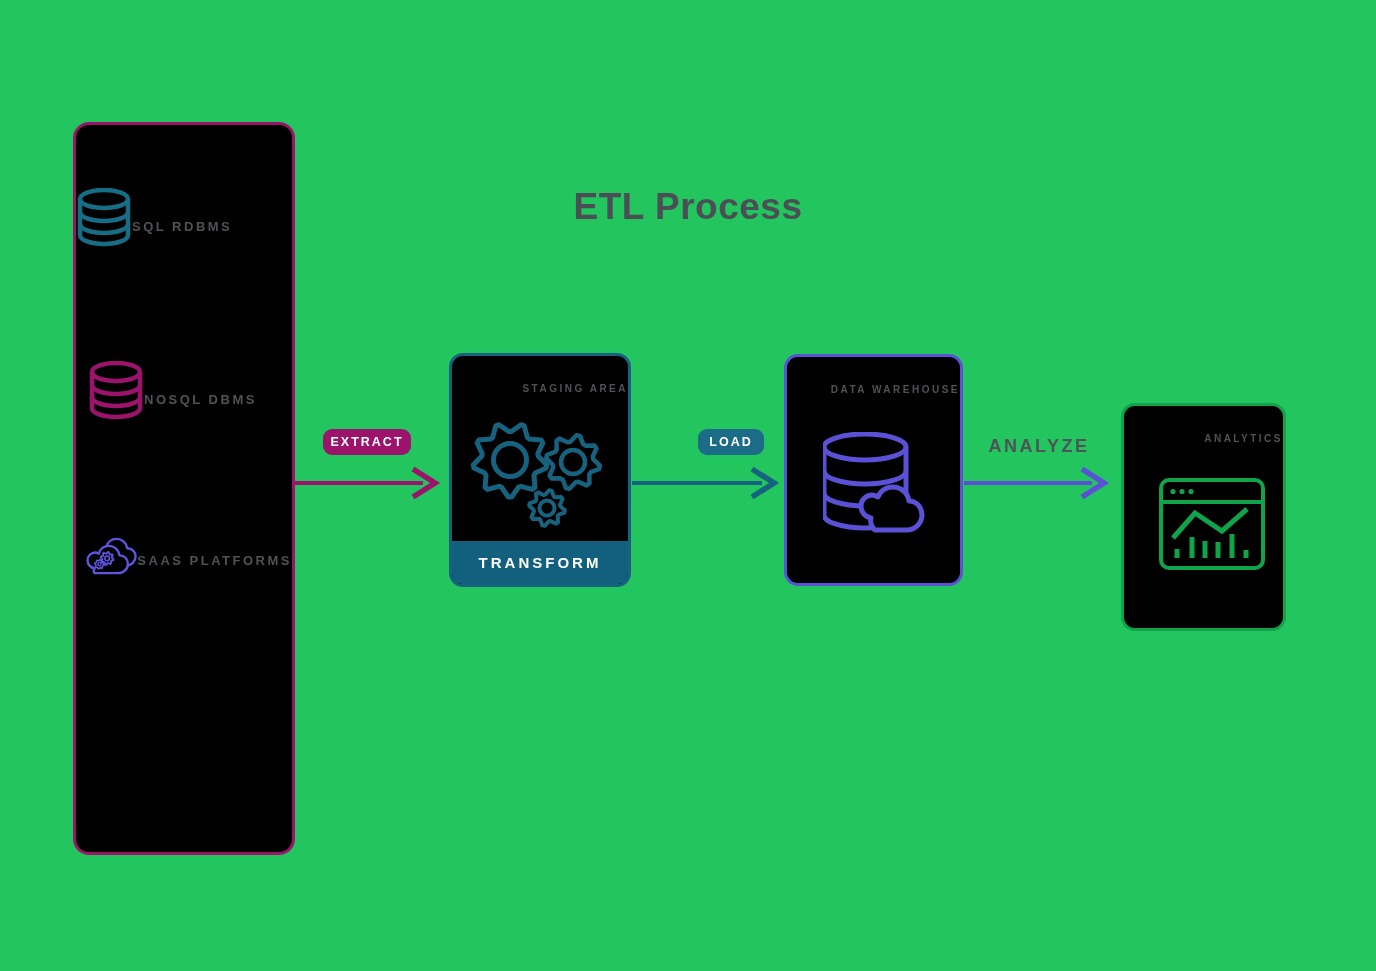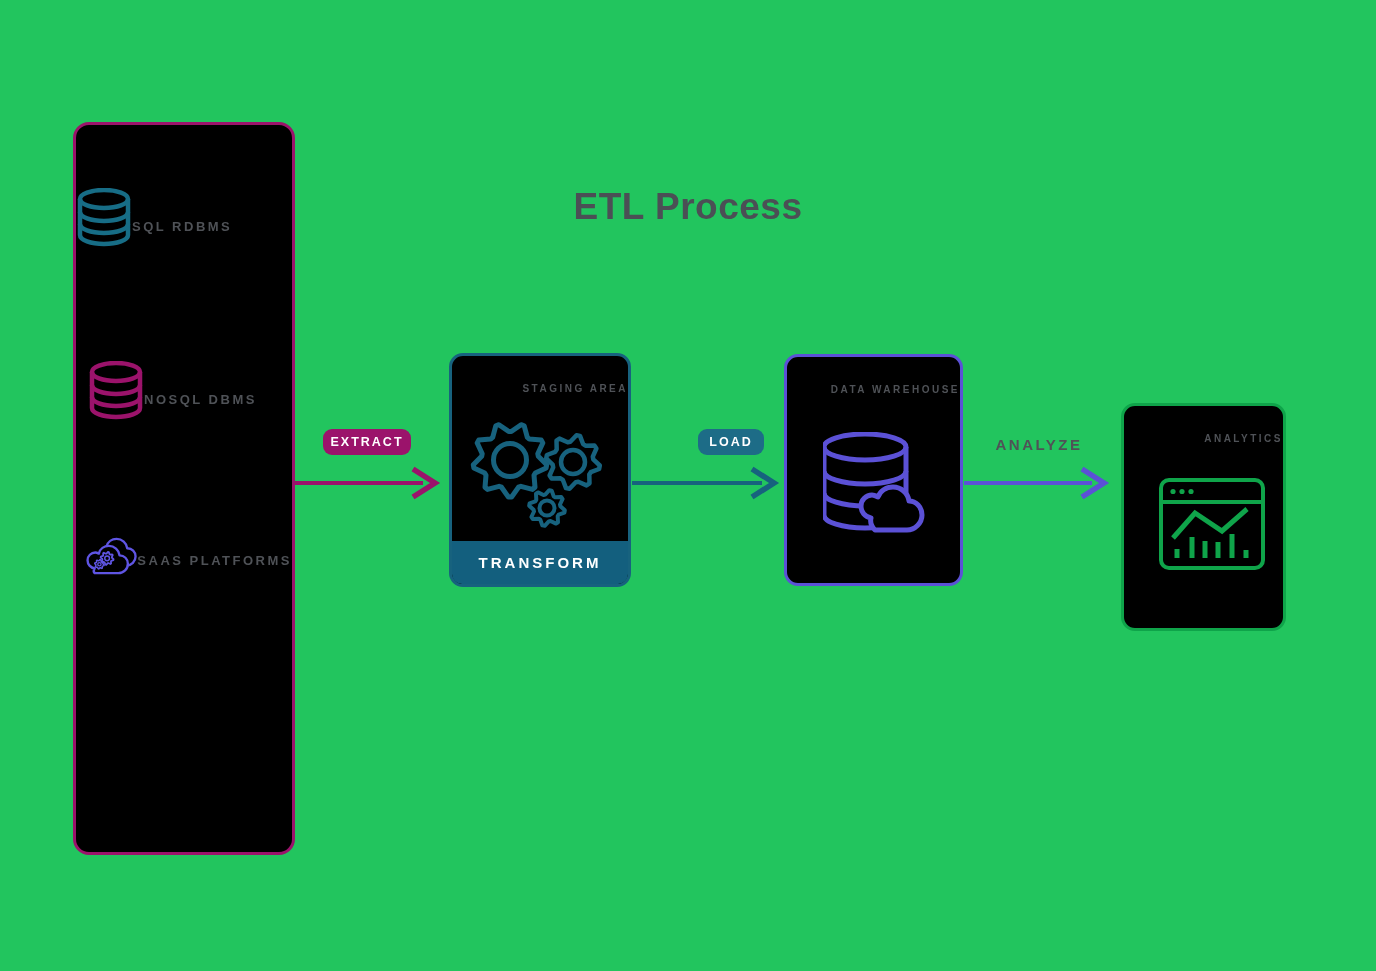--- a/index.html
+++ b/index.html
@@ -18,21 +18,21 @@
   .analytics{left:1121px;top:355px;width:165px;height:228px;border-color:#0fa44a;margin-top:48px;}
   .banner{position:absolute;left:0;right:0;bottom:0;height:43px;background:#135f7e;
           border-radius:0 0 10px 10px;display:flex;align-items:center;justify-content:center;
           color:#fff;font-size:15px;font-weight:bold;letter-spacing:3px;}
   .arrow{position:absolute;}
   .badge{position:absolute;height:26px;border-radius:9px;display:flex;align-items:center;
          justify-content:center;color:#fff;font-size:12.5px;font-weight:bold;letter-spacing:2px;}
   .badge-extract{left:323px;top:429px;width:88px;background:#9b136b;}
   .badge-load{left:672px;top:429px;width:66px;background:#1d6c87;margin-left:26px;}
   .flow-text{position:absolute;left:969px;top:436px;width:140px;text-align:center;
-             font-size:15px;font-weight:bold;letter-spacing:2.5px;color:#4f5257;}
+             font-size:18px;font-weight:bold;letter-spacing:2.5px;color:#4f5257;}
   svg{display:block;}
 </style>
 </head>
 <body>
 
 <div class="canvas">
 
   <div class="title">ETL Process</div>
 
   <div class="node sources">

